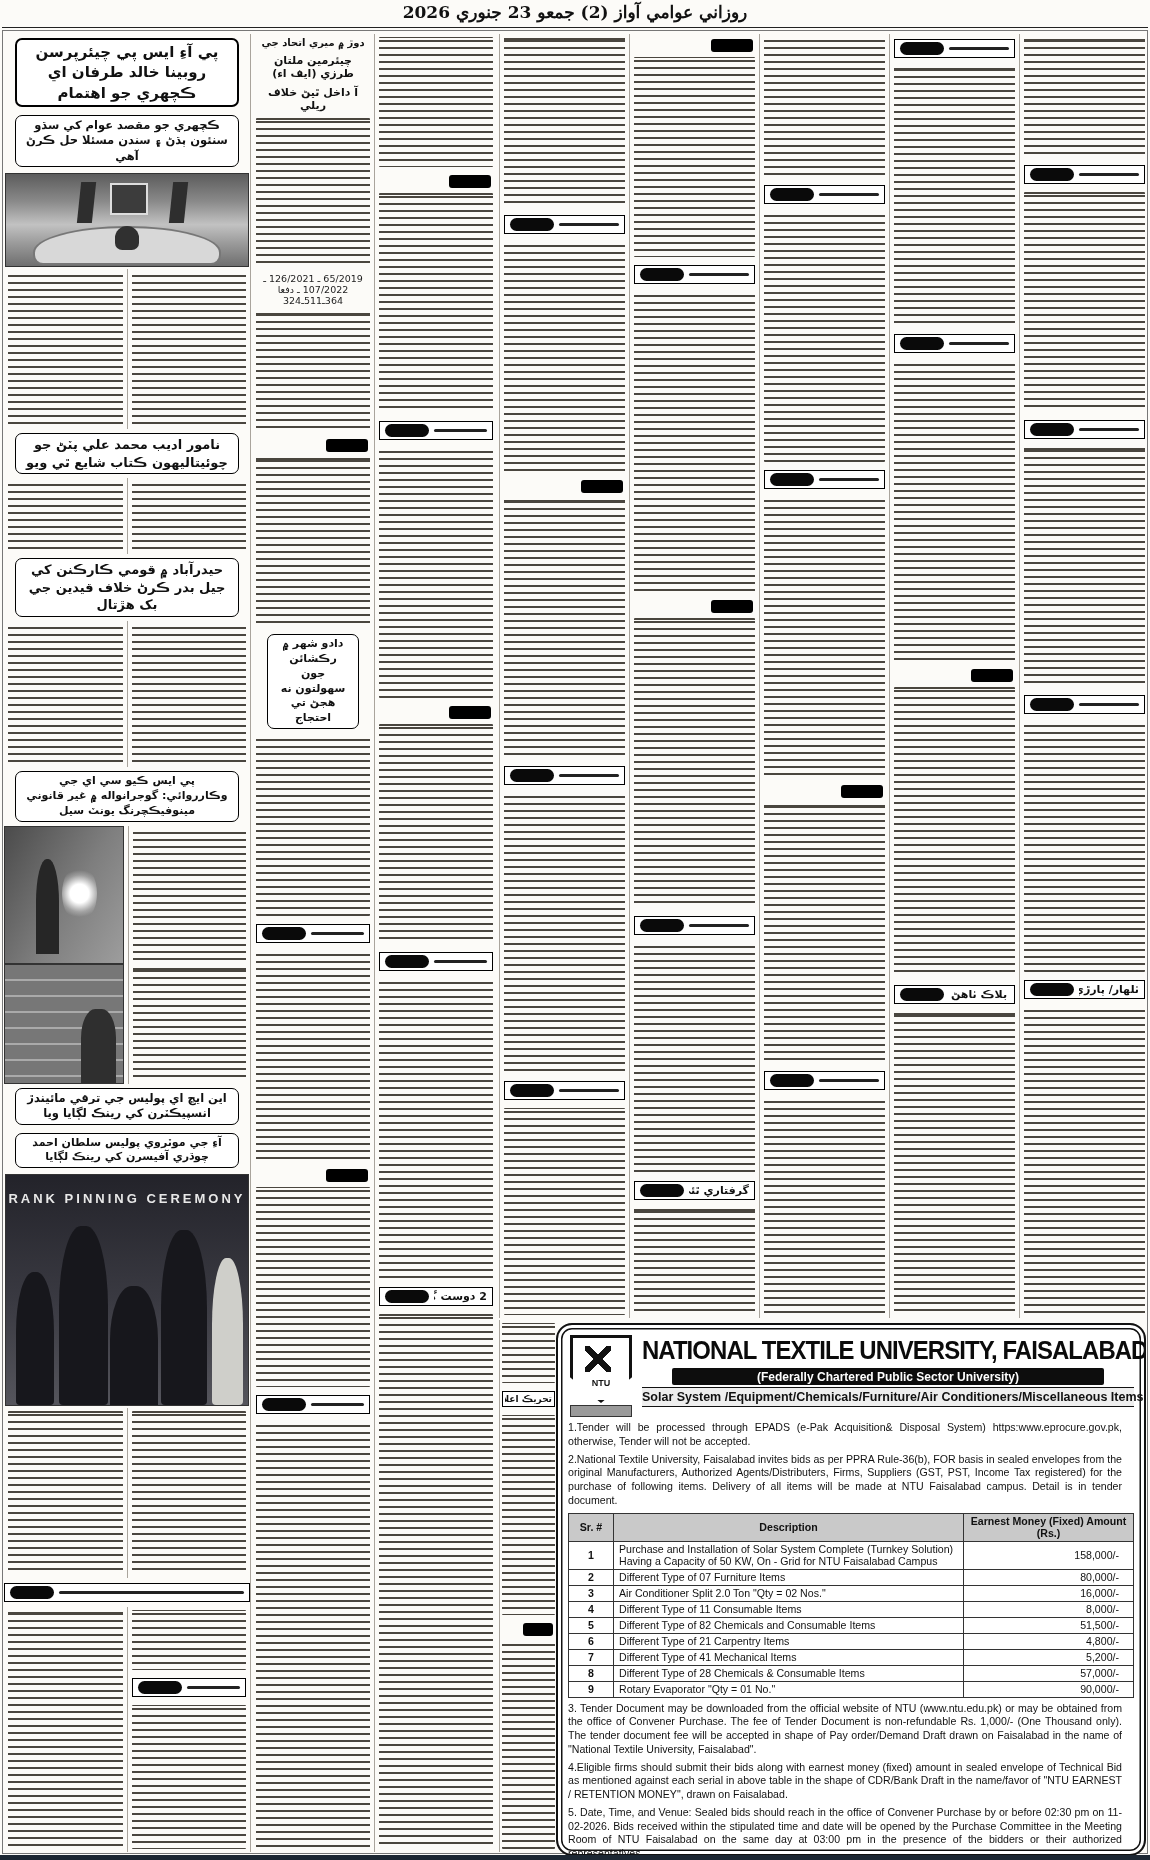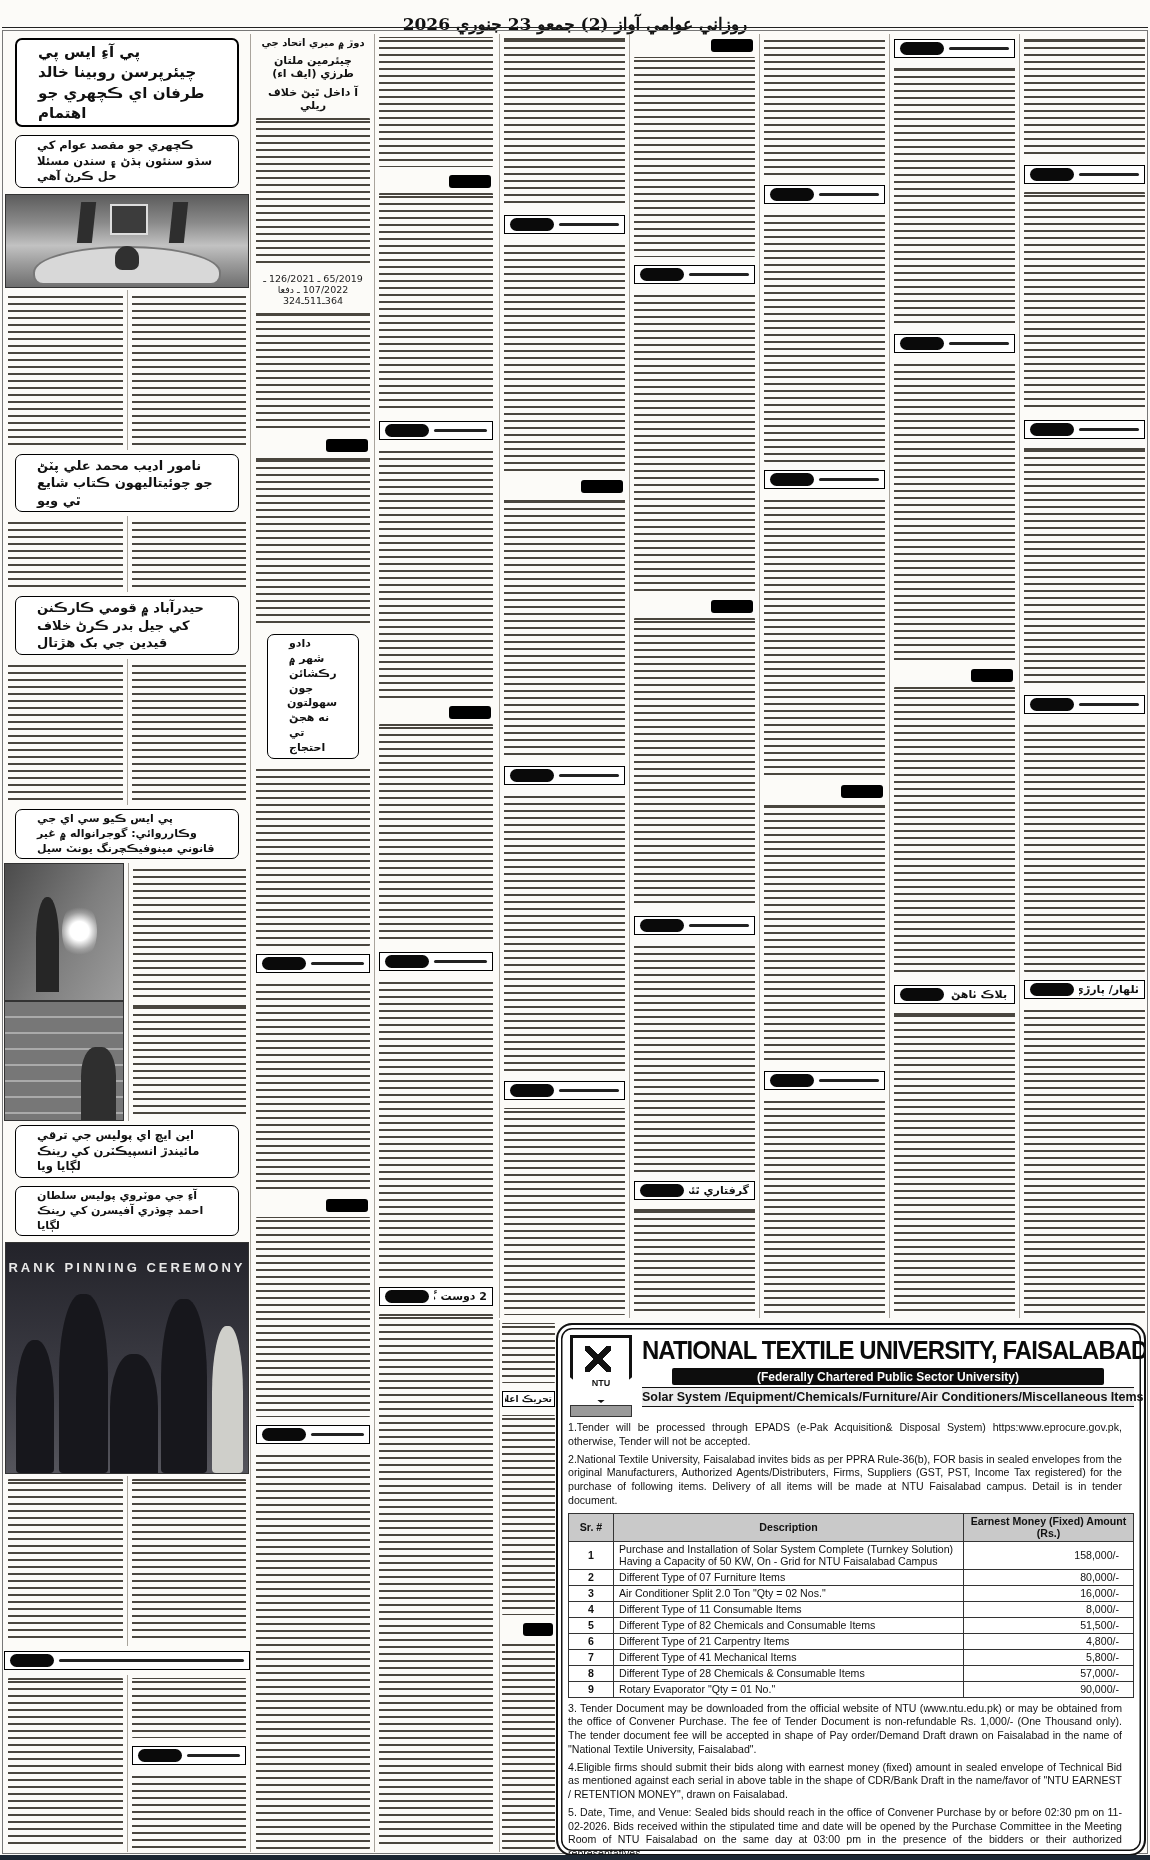--- a/index.html
+++ b/index.html
@@ -1,33 +1,33 @@
 <!DOCTYPE html>
 <html><head>
 <meta charset="utf-8">
 <style>
   html,body{margin:0;padding:0;background:#e8e6e2;}
   .page{position:relative;width:1150px;height:1860px;margin:0 auto;background:#fcfbf8;
         font-family:"Liberation Sans",sans-serif;color:#111;overflow:hidden;}
   
-  .masthead{position:absolute;top:14px;left:0;width:100%;height:24px;text-align:center;
+  .masthead{position:absolute;top:2px;left:0;width:100%;height:24px;text-align:center;
             font-family:"DejaVu Serif",serif;font-size:17px;font-weight:bold;direction:rtl;}
   .toprule{position:absolute;top:27px;left:2px;right:2px;border-top:1.5px solid #222;}
   .frame{position:absolute;top:30px;left:2px;right:2px;bottom:6px;border:1px solid #777;}
   .bottom-strip{position:absolute;bottom:0;left:0;right:0;height:5px;background:#1c2733;}
   
   .sec{position:absolute;display:flex;flex-direction:column;overflow:hidden;}
   .cols{display:flex;flex:1;min-height:0;}
   .col{flex:1;min-width:0;padding:0 4px;display:flex;flex-direction:column;overflow:hidden;}
   .col + .col{border-left:1px solid #a9a49c;}
   .vsep-r{border-right:1px solid #a9a49c;}
   .sim{background-image:repeating-linear-gradient(to bottom,#4a463f 0 1.7px,transparent 1.7px 7px);
        background-position:0 3px;margin:3px 0;border-radius:1px;flex:none;}
   .fill{flex:1;min-height:18px;}
-  .hbox{border:1.6px solid #000;border-radius:7px;padding:2px 21px;margin:4px 11px;text-align:left;
+  .hbox{border:1.6px solid #000;border-radius:7px;padding:2px 10px;margin:4px 11px;text-align:center;
         font-weight:bold;direction:rtl;font-family:"DejaVu Sans",sans-serif;font-size:12.5px;line-height:1.35;
         background:#fff;flex:none;}
   .hbox.big{font-size:15px;border-width:2px;}
   .hbox.mid{font-size:13px;}
   .chead{font-family:"DejaVu Sans",sans-serif;font-weight:bold;direction:rtl;text-align:center;
          font-size:10px;margin:3px 0;flex:none;}
   .kick{display:flex;align-items:center;gap:5px;border:1.3px solid #000;border-radius:0;
         padding:2px 5px;margin:5px 0;flex:none;background:#fff;}
   .kick .pill{width:44px;height:13px;background:#0a0a0a;border-radius:7px;flex:none;}
   .kick .ktxt{flex:1;text-align:center;font-weight:bold;font-size:11px;direction:rtl;
@@ -429,21 +429,21 @@
             <td>51,500/-</td>
           </tr>
           <tr>
             <td>6</td>
             <td>Different Type of 21 Carpentry Items</td>
             <td>4,800/-</td>
           </tr>
           <tr>
             <td>7</td>
             <td>Different Type of 41 Mechanical Items</td>
-            <td>5,800/-</td>
+            <td>5,200/-</td>
           </tr>
           <tr>
             <td>8</td>
             <td>Different Type of 28 Chemicals &amp; Consumable  Items</td>
             <td>57,000/-</td>
           </tr>
           <tr>
             <td>9</td>
             <td>Rotary Evaporator "Qty = 01 No."</td>
             <td>90,000/-</td>

